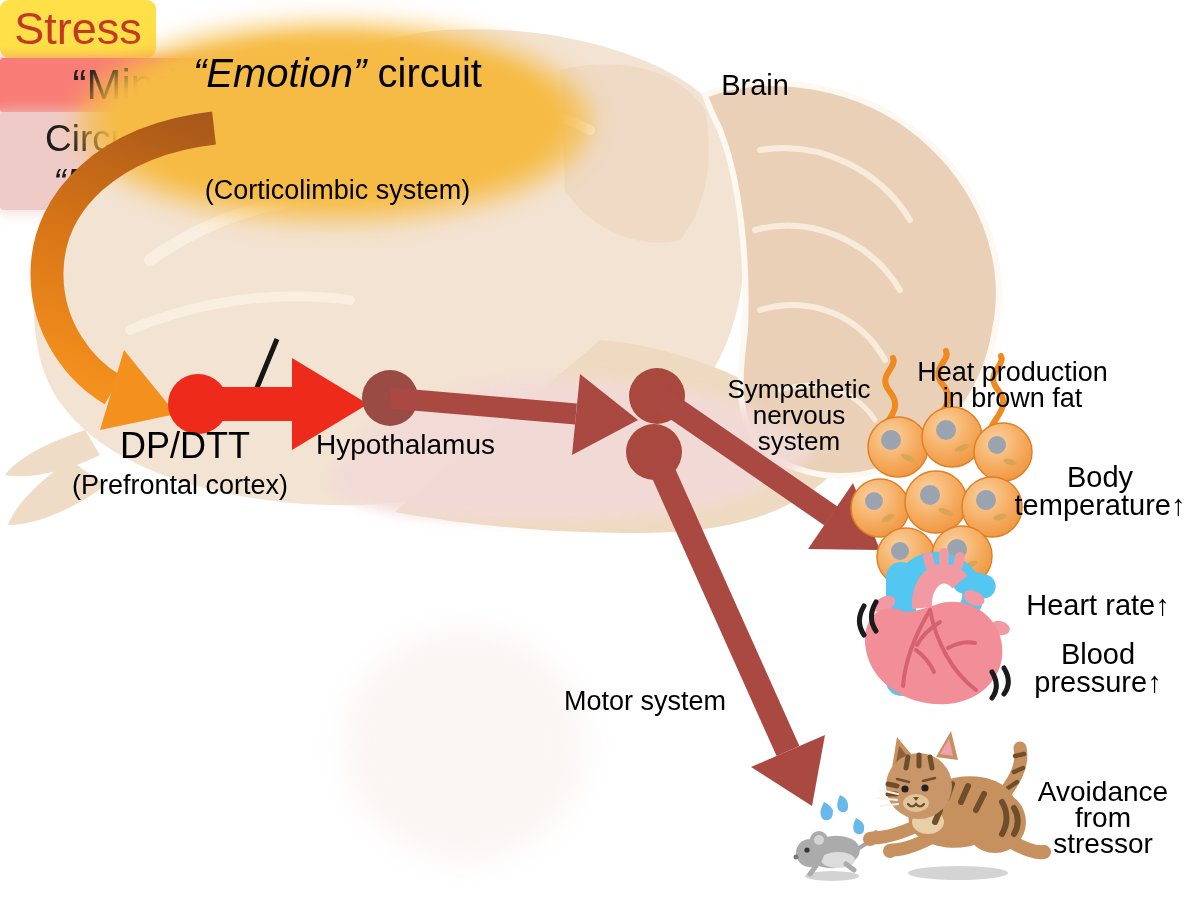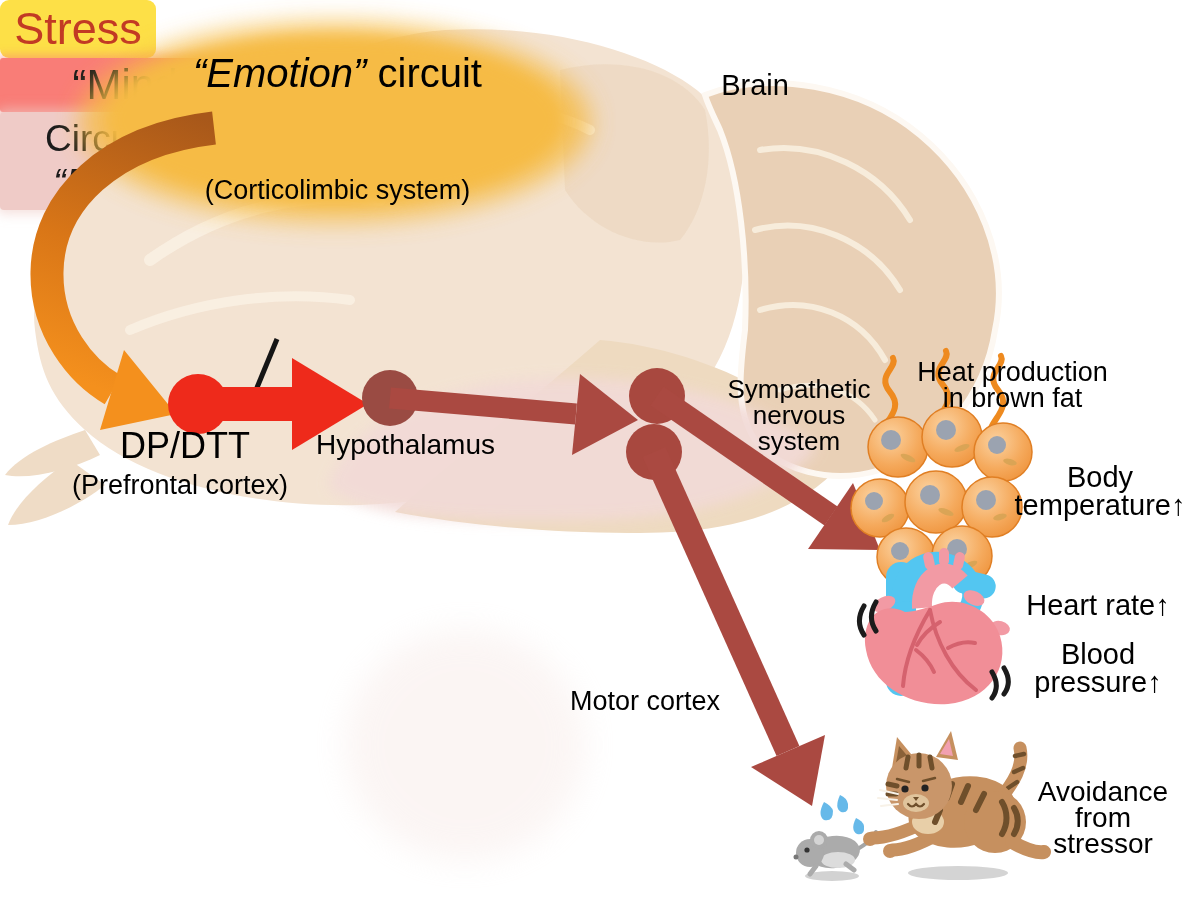--- a/index.html
+++ b/index.html
@@ -299,21 +299,21 @@
     <div class="nowrap">temperature↑</div>
   </div>
 
   <div class="lbl ctr nowrap heartrate">Heart rate↑</div>
 
   <div class="lbl ctr bloodpressure">
     <div class="nowrap">Blood</div>
     <div class="nowrap">pressure↑</div>
   </div>
 
-  <div class="lbl ctr nowrap motor">Motor cortex</div>
+  <div class="lbl ctr nowrap motor">Motor system</div>
 
   <div class="lbl ctr avoidance">
     <div class="nowrap">Avoidance</div>
     <div class="nowrap">from</div>
     <div class="nowrap">stressor</div>
   </div>
 
   <div class="circuit-box">
     <div class="nowrap">Circuit controlling</div>
     <div class="nowrap"><span class="ital">“Body”</span><span> functions</span></div>

